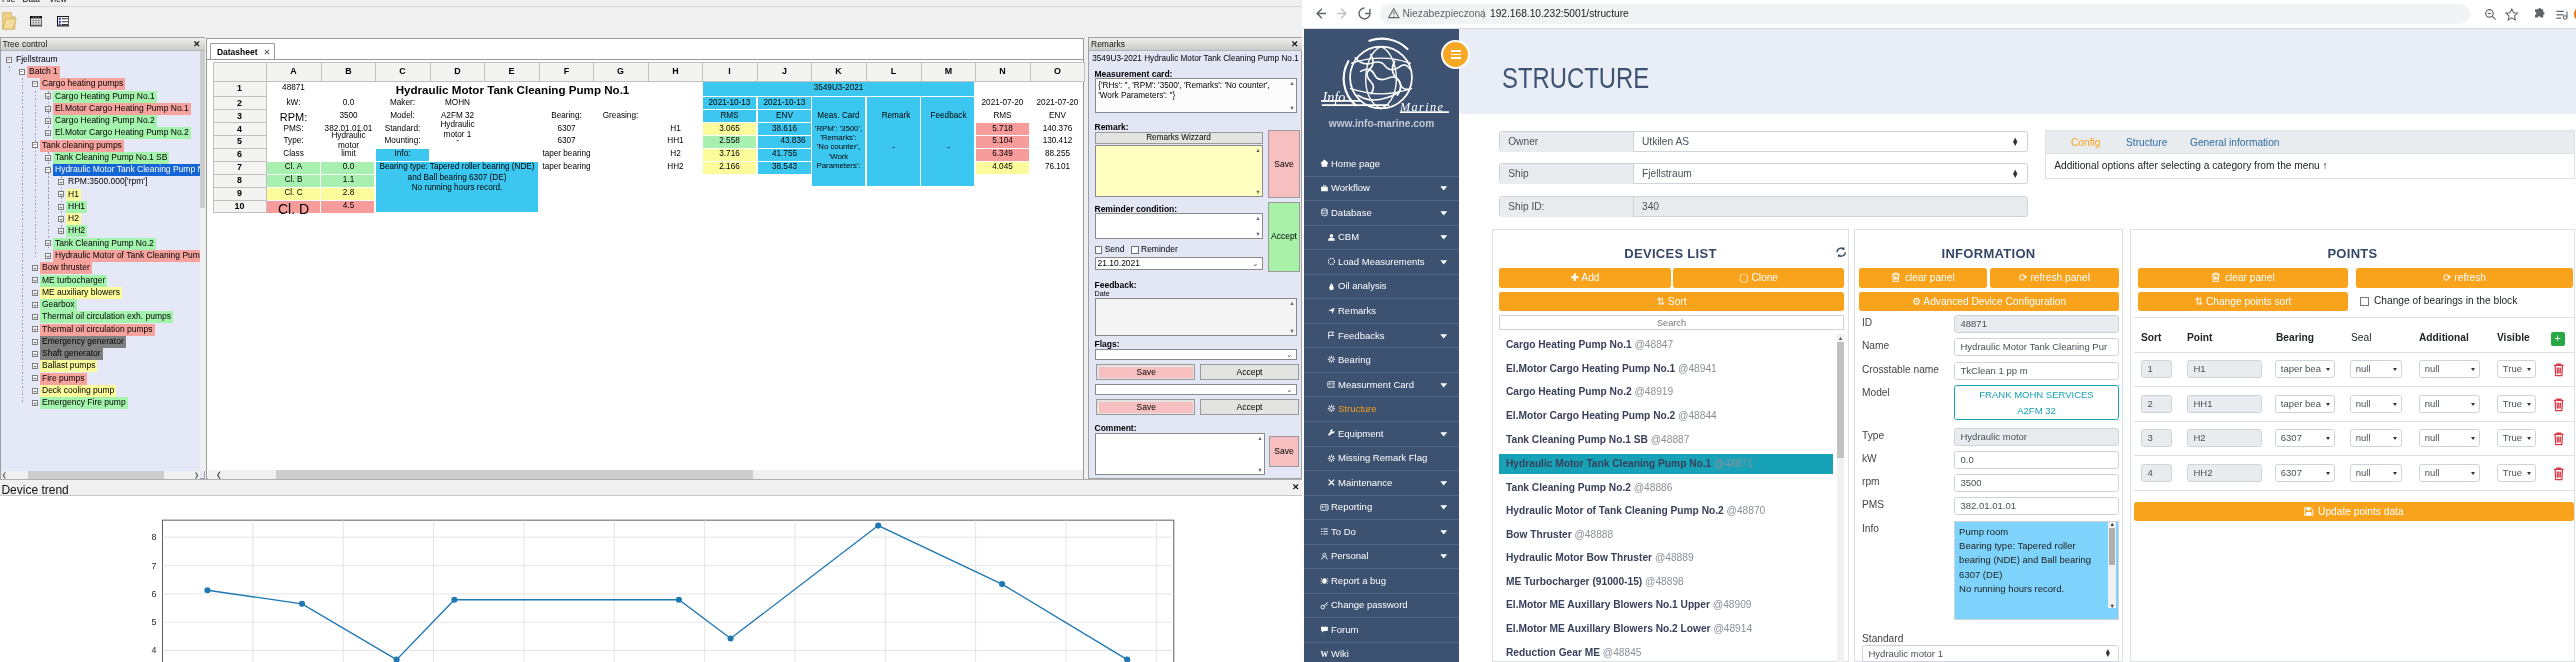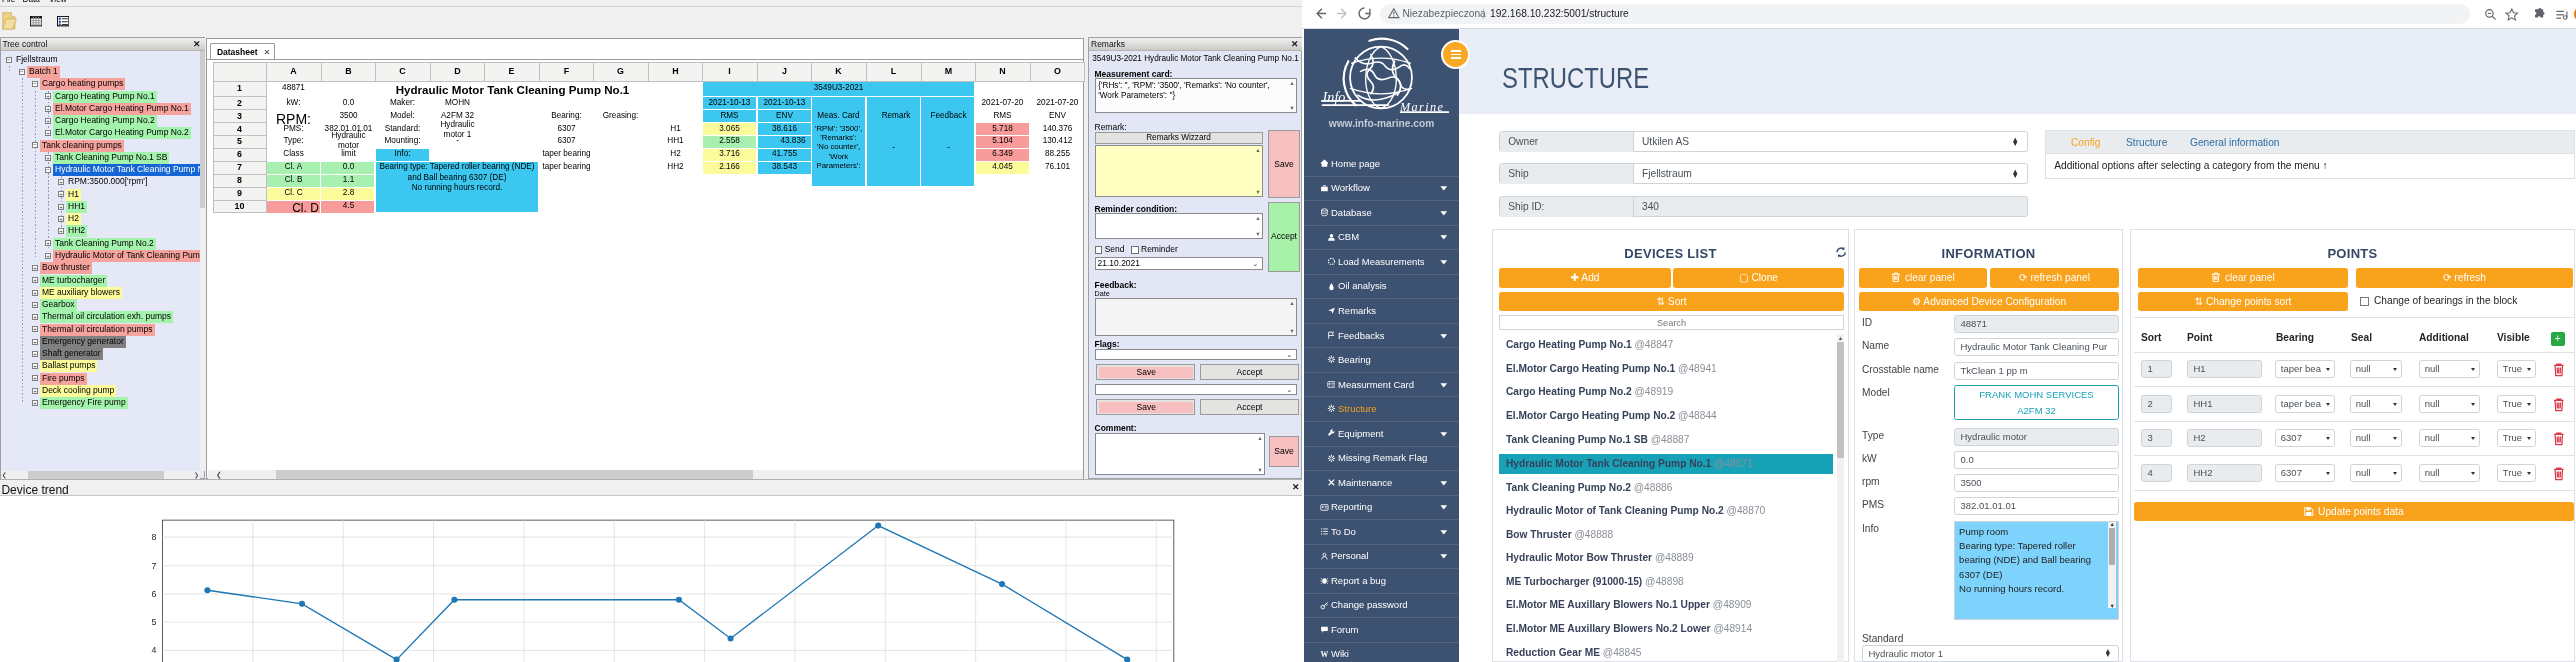--- a/index.html
+++ b/index.html
@@ -213,21 +213,21 @@
 <div class="abs" style="left:769px;top:84px;width:53px;height:11.6px;background:#F89B9B;"></div>
 <div class="abs" style="left:769px;top:97px;width:53px;height:11.6px;background:#F89B9B;"></div>
 <div class="abs" style="left:769px;top:110px;width:53px;height:11.6px;background:#F89B9B;"></div>
 <div class="abs" style="left:769px;top:123px;width:53px;height:11.6px;background:#FBFB9B;"></div>
 <div class="cell" style="left:59px;top:44px;width:55px;font-size:8.2px;">48871</div>
 <div class="cell" style="left:142px;top:44px;width:327px;font-size:11.6px;font-weight:bold;">Hydraulic Motor Tank Cleaning Pump No.1</div>
 <div class="cell" style="left:59px;top:59px;width:55px;font-size:8.2px;">kW:</div>
 <div class="cell" style="left:114px;top:59px;width:55px;font-size:8.2px;">0.0</div>
 <div class="cell" style="left:168px;top:59px;width:55px;font-size:8.2px;">Maker:</div>
 <div class="cell" style="left:223px;top:59px;width:55px;font-size:8.2px;">MOHN</div>
-<div class="cell" style="left:59px;top:72px;width:55px;font-size:14px;">RPM:</div>
+<div class="cell" style="left:59px;top:72px;width:55px;font-size:11px;">RPM:</div>
 <div class="cell" style="left:114px;top:72px;width:55px;font-size:8.2px;">3500</div>
 <div class="cell" style="left:168px;top:72px;width:55px;font-size:8.2px;">Model:</div>
 <div class="cell" style="left:223px;top:72px;width:55px;font-size:8.2px;">A2FM 32</div>
 <div class="cell" style="left:332px;top:72px;width:55px;font-size:8.2px;">Bearing:</div>
 <div class="cell" style="left:386px;top:72px;width:55px;font-size:8.2px;">Greasing:</div>
 <div class="cell" style="left:59px;top:85px;width:55px;font-size:8.2px;">PMS:</div>
 <div class="cell" style="left:114px;top:85px;width:55px;font-size:8.2px;">382.01.01.01</div>
 <div class="cell" style="left:168px;top:85px;width:55px;font-size:8.2px;">Standard:</div>
 <div class="cell" style="left:332px;top:85px;width:55px;font-size:8.2px;">6307</div>
 <div class="cell" style="left:223px;top:81px;width:55px;font-size:8.2px;line-height:9.5px;">Hydraulic<br>motor 1</div>
@@ -240,21 +240,21 @@
 <div class="cell" style="left:114px;top:110px;width:55px;font-size:8.2px;">limit</div>
 <div class="cell" style="left:168px;top:110px;width:55px;font-size:8.2px;">Info:</div>
 <div class="cell" style="left:332px;top:110px;width:55px;font-size:8.2px;">taper bearing</div>
 <div class="cell" style="left:59px;top:123px;width:55px;font-size:8.2px;">Cl. A</div>
 <div class="cell" style="left:114px;top:123px;width:55px;font-size:8.2px;">0.0</div>
 <div class="cell" style="left:332px;top:123px;width:55px;font-size:8.2px;">taper bearing</div>
 <div class="cell" style="left:59px;top:136px;width:55px;font-size:8.2px;">Cl. B</div>
 <div class="cell" style="left:114px;top:136px;width:55px;font-size:8.2px;">1.1</div>
 <div class="cell" style="left:59px;top:149px;width:55px;font-size:8.2px;">Cl. C</div>
 <div class="cell" style="left:114px;top:149px;width:55px;font-size:8.2px;">2.8</div>
-<div class="cell" style="left:59px;top:162px;width:55px;font-size:12px;margin-left:12px;">Cl. D</div>
+<div class="cell" style="left:59px;top:162px;width:55px;font-size:14px;">Cl. D</div>
 <div class="cell" style="left:114px;top:162px;width:55px;font-size:8.2px;">4.5</div>
 <div class="cell" style="left:168px;top:123px;width:164px;font-size:8.2px;line-height:10.6px;">Bearing type: Tapered roller bearing (NDE)<br>and Ball bearing 6307 (DE)<br>No running hours record.</div>
 <div class="cell" style="left:495px;top:44px;width:273px;font-size:8.2px;">3549U3-2021</div>
 <div class="cell" style="left:495px;top:59px;width:55px;font-size:8.2px;">2021-10-13</div>
 <div class="cell" style="left:550px;top:59px;width:55px;font-size:8.2px;">2021-10-13</div>
 <div class="cell" style="left:768px;top:59px;width:55px;font-size:8.2px;">2021-07-20</div>
 <div class="cell" style="left:823px;top:59px;width:55px;font-size:8.2px;">2021-07-20</div>
 <div class="cell" style="left:495px;top:72px;width:55px;font-size:8.2px;">RMS</div>
 <div class="cell" style="left:550px;top:72px;width:55px;font-size:8.2px;">ENV</div>
 <div class="cell" style="left:604px;top:72px;width:55px;font-size:8.2px;">Meas. Card</div>
@@ -295,21 +295,21 @@
 <div class="abs" style="left:2px;top:1.4px;font-size:8.5px;color:#111;">Remarks</div>
 <div class="abs" style="left:202px;top:0.7px;font-size:8.9px;font-weight:bold;color:#111;">✕</div>
         </div>
 <div class="abs" style="left:0;top:15.7px;width:213px;font-size:8.2px;text-align:center;white-space:nowrap;color:#000;">3549U3-2021 Hydraulic Motor Tank Cleaning Pump No.1</div>
 <div class="abs" style="left:5.5px;top:31px;font-size:8.5px;font-weight:bold;">Measurement card:</div>
 <div class="abs" style="left:5.5px;top:40px;width:202px;height:35px;background:#FCFCFC;border:0.7px solid #8a8a8a;">
 <div class="abs" style="left:2.7px;top:2px;width:184px;font-size:8.2px;line-height:10.2px;">{'RHs': '', 'RPM': '3500', 'Remarks': 'No counter', 'Work Parameters': ''}</div>
 <div class="abs" style="right:0.7px;top:0.7px;font-size:5.5px;color:#666;">▲</div>
           <div class="abs" style="right:0.7px;bottom:0.7px;font-size:5.5px;color:#666;">▼</div>
         </div>
-<div class="abs" style="left:5.5px;top:84px;font-size:8.5px;font-weight:normal;">Remark:</div>
+<div class="abs" style="left:5.5px;top:84px;font-size:8.5px;font-weight:bold;">Remark:</div>
 <div class="abs" style="left:5.5px;top:94px;width:168px;height:11.6px;background:#E3E3E1;border:0.7px solid #9a9a9a;text-align:center;font-size:8.2px;line-height:10.2px;">Remarks Wizzard</div>
 <div class="abs" style="left:5.5px;top:107px;width:168px;height:52px;background:#FFFFC2;border:0.7px solid #8a8a8a;">
 <div class="abs" style="right:0.7px;top:0.7px;font-size:5.5px;color:#666;">▲</div>
           <div class="abs" style="right:0.7px;bottom:0.7px;font-size:5.5px;color:#666;">▼</div>
         </div>
 <div class="abs" style="left:179px;top:92px;width:32px;height:68px;background:#F7BFBF;border:0.7px solid #9a9a9a;text-align:center;font-size:8.5px;line-height:66px;">Save</div>
 <div class="abs" style="left:5.5px;top:166px;font-size:8.5px;font-weight:bold;">Reminder condition:</div>
 <div class="abs" style="left:5.5px;top:175px;width:168px;height:26px;background:#fff;border:0.7px solid #8a8a8a;">
 <div class="abs" style="right:0.7px;top:0.7px;font-size:5.5px;color:#666;">▲</div>
           <div class="abs" style="right:0.7px;bottom:0.7px;font-size:5.5px;color:#666;">▼</div>
@@ -766,21 +766,21 @@
             </g>
           </svg>clear panel</div>
 <div class="abs" style="left:897px;top:239px;width:217px;height:20.4px;background:#F9A21B;border-radius:2.7px;color:#fff;font-size:10.2px;text-align:center;line-height:20.4px;">⟳ refresh</div>
 <div class="abs" style="left:679px;top:263px;width:210px;height:19px;background:#F9A21B;border-radius:2.7px;color:#fff;font-size:10.2px;text-align:center;line-height:19px;">⇅ Change points sort</div>
 <div class="abs" style="left:901px;top:268px;width:8.9px;height:8.9px;border:0.7px solid #777;background:#fff;"></div>
 <div class="abs" style="left:915px;top:266px;font-size:10.2px;color:#212529;">Change of bearings in the block</div>
 <div class="abs" style="left:675px;top:288px;width:440px;height:0.7px;background:#DEE2E6;"></div>
 <div class="abs" style="left:682px;top:303px;font-size:10.2px;font-weight:bold;color:#212529;">Sort</div>
 <div class="abs" style="left:728px;top:303px;font-size:10.2px;font-weight:bold;color:#212529;">Point</div>
 <div class="abs" style="left:817px;top:303px;font-size:10.2px;font-weight:bold;color:#212529;">Bearing</div>
-<div class="abs" style="left:892px;top:303px;font-size:10.2px;font-weight:bold;color:#212529;">Seal</div>
+<div class="abs" style="left:892px;top:303px;font-size:10.2px;font-weight:normal;color:#212529;">Seal</div>
 <div class="abs" style="left:960px;top:303px;font-size:10.2px;font-weight:bold;color:#212529;">Additional</div>
 <div class="abs" style="left:1038px;top:303px;font-size:10.2px;font-weight:bold;color:#212529;">Visible</div>
 <div class="abs" style="left:1092px;top:303px;width:13.6px;height:13.6px;background:#28A745;border-radius:2px;color:#fff;font-size:10.2px;text-align:center;line-height:13px;">+</div>
 <div class="abs" style="left:682px;top:331px;width:31px;height:17.7px;background:#E9ECEF;border:0.7px solid #CED4DA;border-radius:2.7px;font-size:9.5px;color:#495057;line-height:16.4px;padding-left:5.5px;">1</div>
 <div class="abs" style="left:728px;top:331px;width:75px;height:17.7px;background:#E9ECEF;border:0.7px solid #CED4DA;border-radius:2.7px;font-size:9.5px;color:#495057;line-height:16.4px;padding-left:5.5px;">H1</div>
 <div class="abs" style="left:816px;top:331px;width:60px;height:17.7px;background:#fff;border:0.7px solid #CED4DA;border-radius:2.7px;font-size:9.5px;color:#495057;line-height:16.4px;padding-left:4.8px;white-space:nowrap;overflow:hidden;">taper bea<span style="position:absolute;right:4.1px;top:6.8px;width:0;height:0;border-left:2.7px solid transparent;border-right:2.7px solid transparent;border-top:3.4px solid #333;"></span></div>
 <div class="abs" style="left:891px;top:331px;width:52px;height:17.7px;background:#fff;border:0.7px solid #CED4DA;border-radius:2.7px;font-size:9.5px;color:#495057;line-height:16.4px;padding-left:4.8px;white-space:nowrap;overflow:hidden;">null<span style="position:absolute;right:4.1px;top:6.8px;width:0;height:0;border-left:2.7px solid transparent;border-right:2.7px solid transparent;border-top:3.4px solid #333;"></span></div>
 <div class="abs" style="left:960px;top:331px;width:61px;height:17.7px;background:#fff;border:0.7px solid #CED4DA;border-radius:2.7px;font-size:9.5px;color:#495057;line-height:16.4px;padding-left:4.8px;white-space:nowrap;overflow:hidden;">null<span style="position:absolute;right:4.1px;top:6.8px;width:0;height:0;border-left:2.7px solid transparent;border-right:2.7px solid transparent;border-top:3.4px solid #333;"></span></div>
 <div class="abs" style="left:1038px;top:331px;width:39px;height:17.7px;background:#fff;border:0.7px solid #CED4DA;border-radius:2.7px;font-size:9.5px;color:#495057;line-height:16.4px;padding-left:4.8px;white-space:nowrap;overflow:hidden;">True<span style="position:absolute;right:4.1px;top:6.8px;width:0;height:0;border-left:2.7px solid transparent;border-right:2.7px solid transparent;border-top:3.4px solid #333;"></span></div>
 <svg class="abs" style="left:1093px;top:333px;" width="13.6" height="15" viewBox="0 0 20 22">

